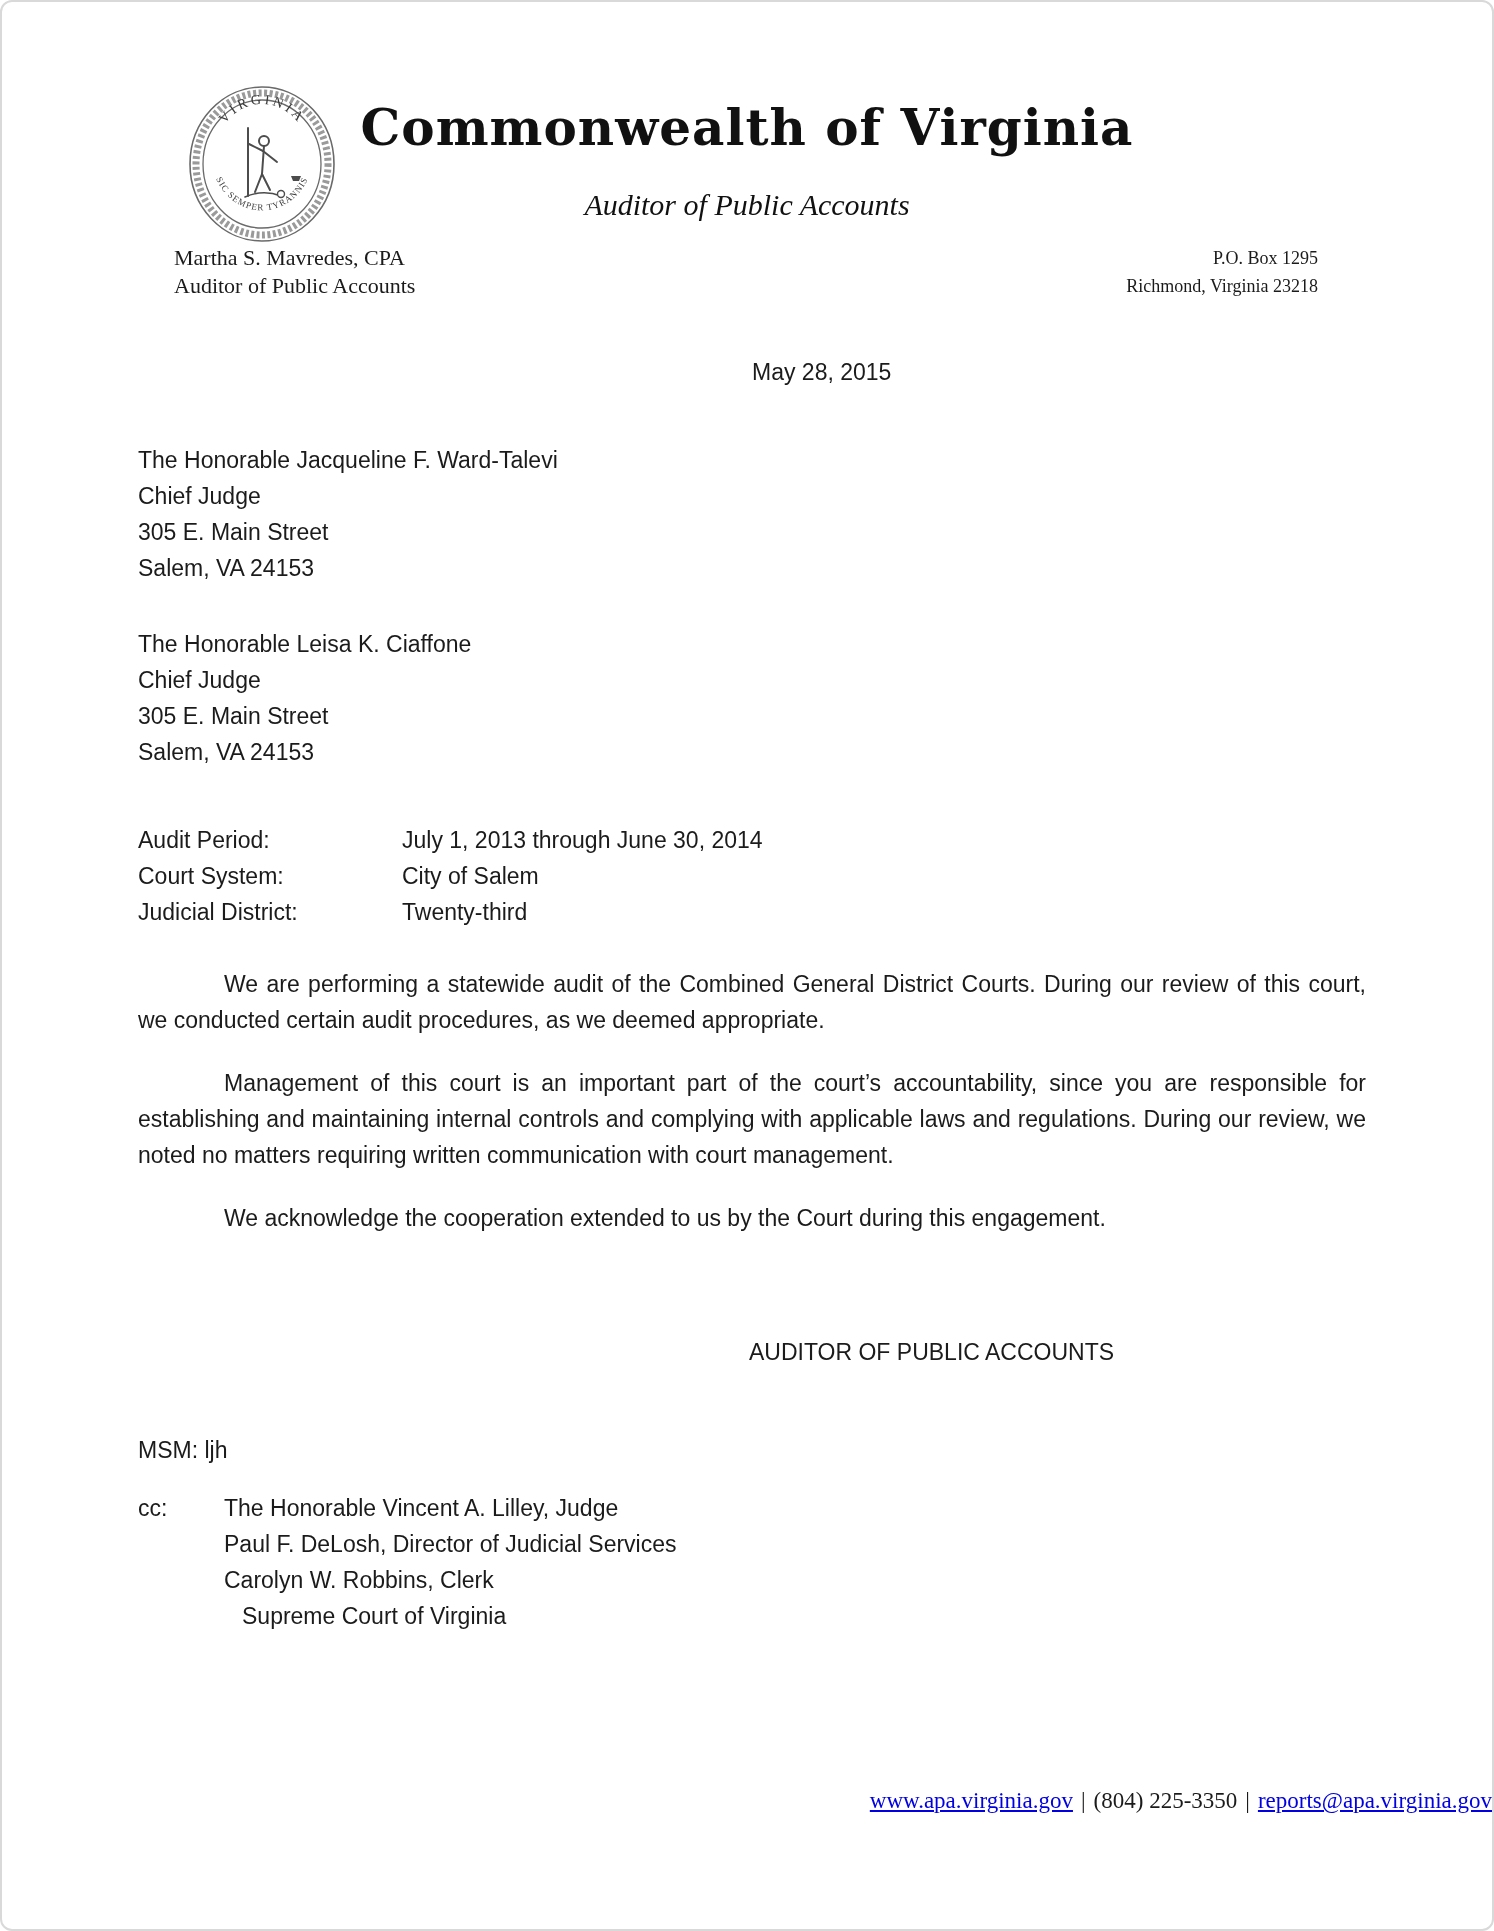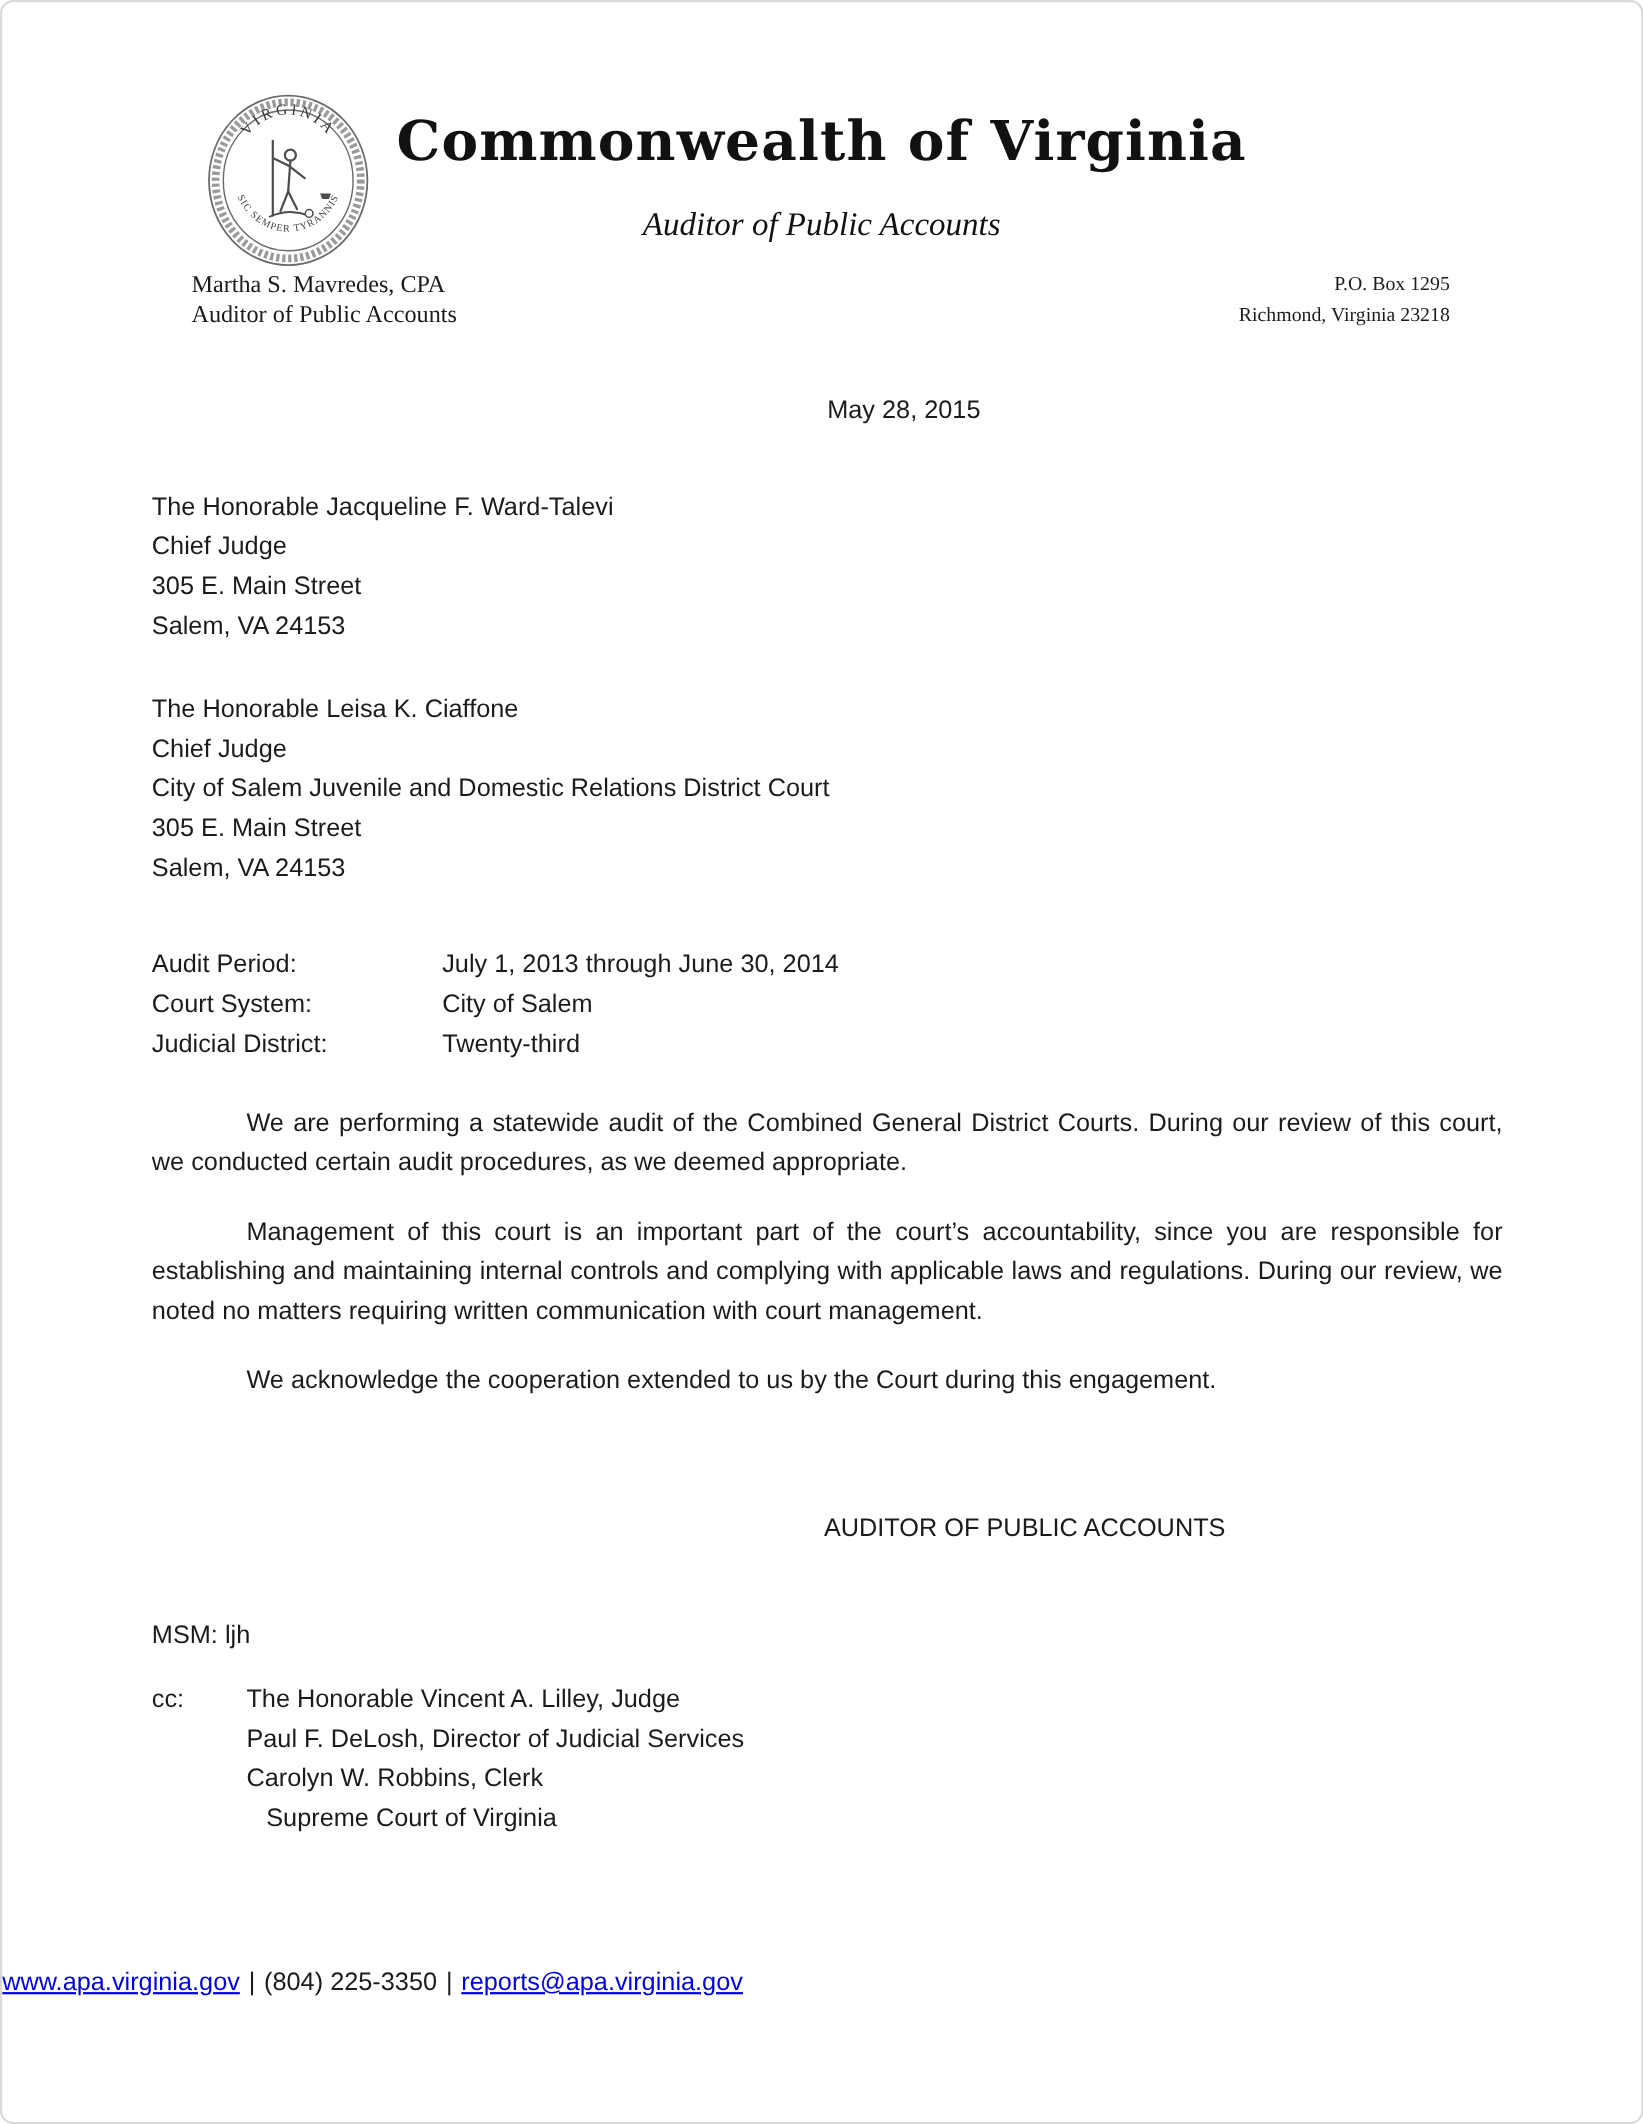--- a/index.html
+++ b/index.html
@@ -94,22 +94,23 @@
   }
   .reference-line { margin-top: 62px; }
   .cc-block { margin-top: 22px; display: flex; }
   .cc-label { width: 86px; flex: 0 0 86px; }
   .cc-indent { padding-left: 18px; }
   
   .footer {
     position: absolute;
     left: 0; right: 0;
     top: 1786px;
-    text-align: left;
+    text-align: right;
     font-size: 23px;
+    font-family: Liberation Serif, serif;
   }
   .footer a {
     text-decoration: underline;
     cursor: pointer;
   }
   .footer .sep { color: #1b1b1b; padding: 0 8px; }
 </style>
 </head>
 <body>
 
@@ -160,21 +161,20 @@
     <div class="address-block">
       <div>The Honorable Jacqueline F. Ward-Talevi</div>
       <div>Chief Judge</div>
       <div>305 E. Main Street</div>
       <div>Salem, VA 24153</div>
     </div>
 
     <div class="address-block">
       <div>The Honorable Leisa K. Ciaffone</div>
       <div>Chief Judge</div>
-      <div>City of Salem Juvenile and Domestic Relations District Court</div>
       <div>305 E. Main Street</div>
       <div>Salem, VA 24153</div>
     </div>
 
     <div class="audit-info">
       <div class="audit-row">
         <div class="audit-label">Audit Period:</div>
         <div>July 1, 2013 through June 30, 2014</div>
       </div>
       <div class="audit-row">

